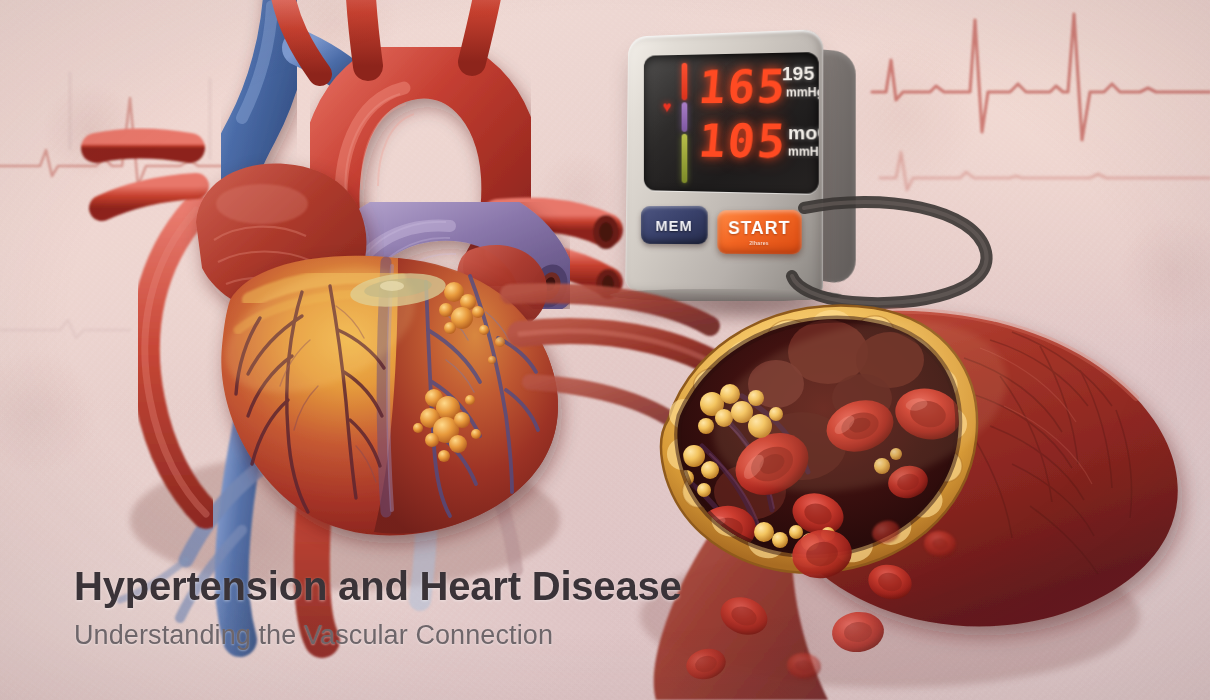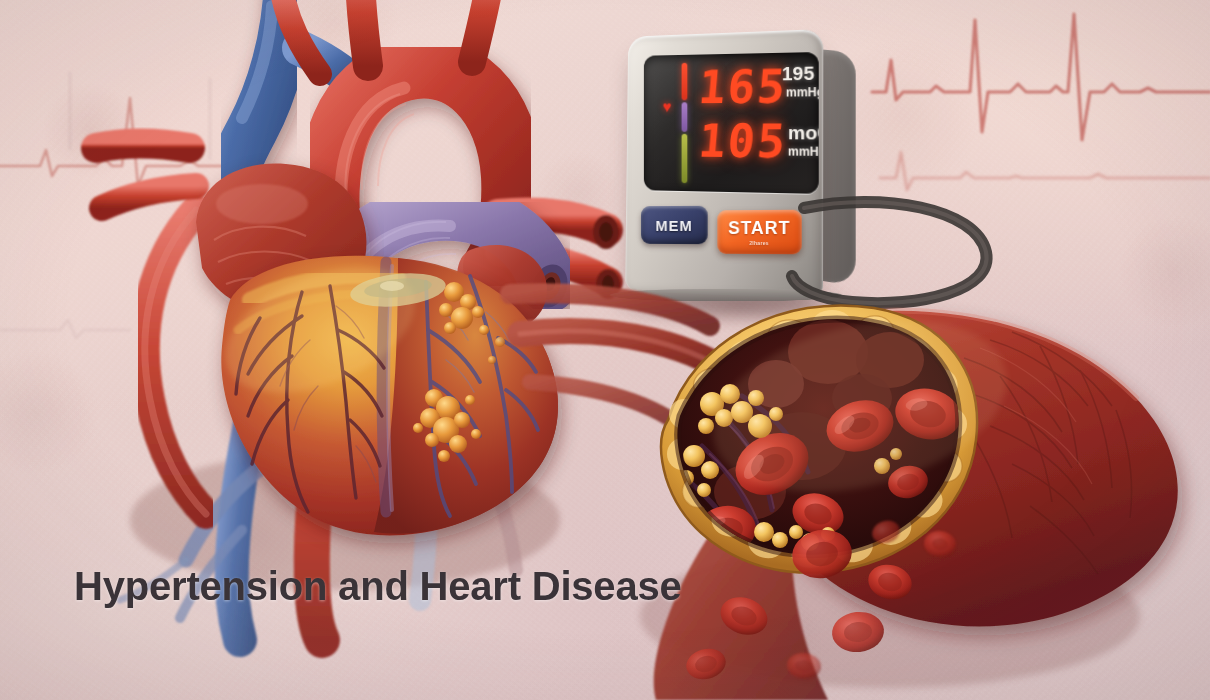--- a/index.html
+++ b/index.html
@@ -650,15 +650,16 @@
       </g>
 
       <ellipse cx="300" cy="120" rx="150" ry="80" transform="rotate(-14 300 120)" fill="#ffd9a0" opacity=".1" filter="url(#vb3)"></ellipse>
     </svg>
   </div>
 
   <div class="bg-vig"></div>
 
   <div id="title-block">
     <div id="page-title">Hypertension and Heart Disease</div>
+    <div id="page-subtitle">Understanding the Vascular Connection</div>
   </div>
 
 </div>
 
 </body></html>

